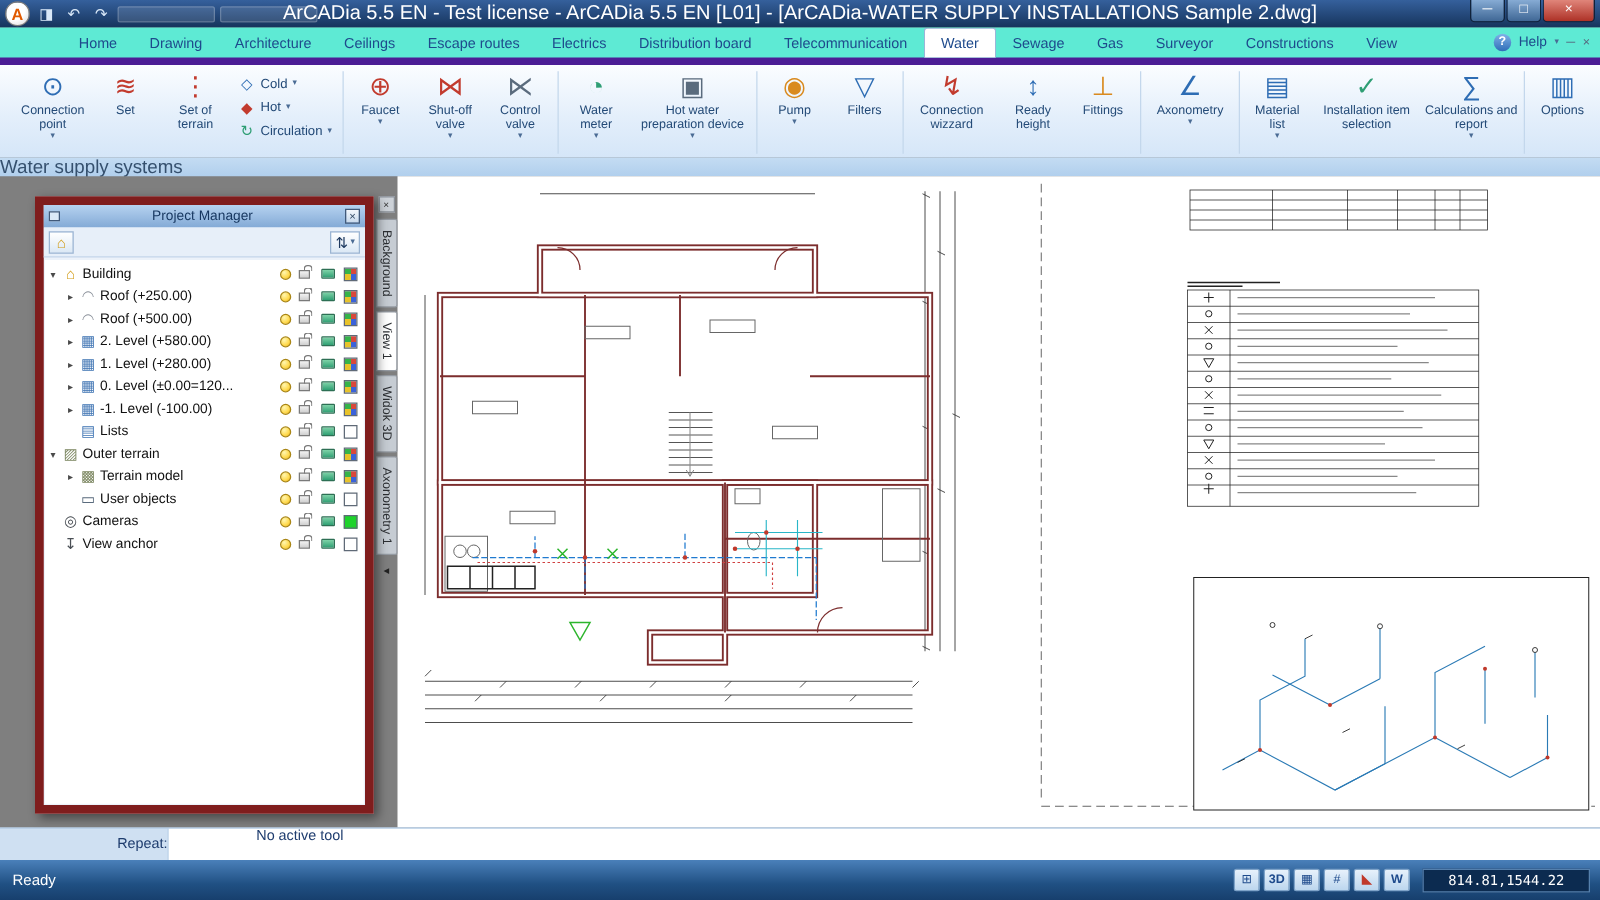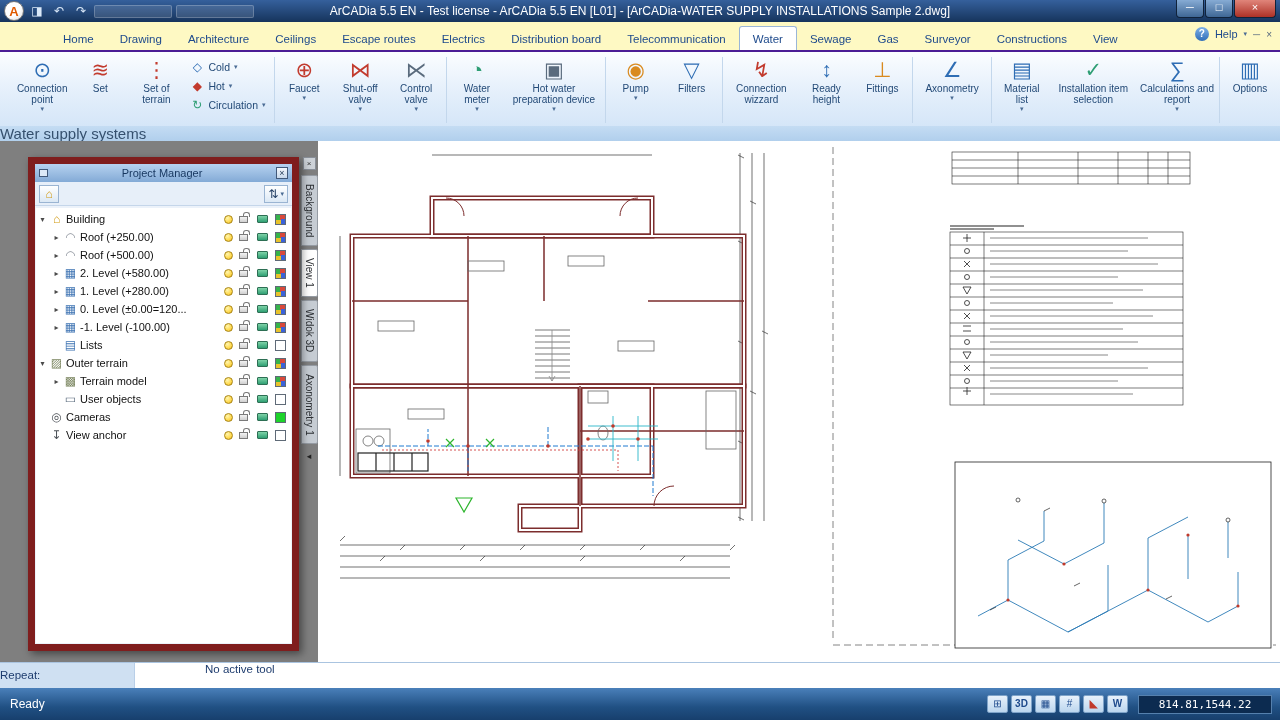--- a/index.html
+++ b/index.html
@@ -5,27 +5,27 @@
   *{box-sizing:border-box;margin:0;padding:0}
   html,body{width:1280px;height:720px;overflow:hidden}
   body{font-family:"Liberation Sans",sans-serif;font-size:11px;color:#1f3b61;background:#7f7f7f;position:relative}
 
   
   #titlebar{position:absolute;top:0;left:0;right:0;height:22px;background:linear-gradient(#35609c,#16345c);color:#fff}
   #qa{position:absolute;left:4px;top:0;height:22px;display:flex;align-items:center;gap:4px;z-index:2}
   .logo{width:20px;height:20px;border-radius:50%;background:radial-gradient(circle at 35% 30%,#fff 50%,#d8d8d8);color:#e05a00;font-weight:bold;text-align:center;line-height:20px;font-size:13px;border:1px solid #7a7a7a}
   .qab{width:18px;height:16px;text-align:center;line-height:16px;color:#d9e8f8;font-size:12px}
   .chip{width:78px;height:13px;background:rgba(255,255,255,.12);border:1px solid rgba(255,255,255,.22);border-radius:2px}
-  #title-text{position:absolute;left:0;right:0;top:0;height:22px;line-height:22px;text-align:center;font-size:12px;white-space:nowrap}
+  #title-text{position:absolute;left:0;right:0;top:0;height:22px;line-height:22px;text-align:center;font-size:16px;white-space:nowrap}
   #winbtns{position:absolute;right:4px;top:0;display:flex;z-index:2}
   .wb{width:28px;height:18px;border:1px solid #10223a;border-top:none;border-radius:0 0 4px 4px;background:linear-gradient(#86abd4,#3f6795);color:#fff;text-align:center;line-height:15px;font-size:11px;margin-left:1px}
   .wb.close{background:linear-gradient(#e0857a,#ad3126);width:42px}
 
   
-  #tabrow{position:absolute;top:22px;left:0;right:0;height:30px;background:#fef9c3;border-bottom:2px solid #4c1d95;display:flex;align-items:flex-end;padding-left:50px}
+  #tabrow{position:absolute;top:22px;left:0;right:0;height:30px;background:#5eead4;border-bottom:6px solid #4c1d95;display:flex;align-items:flex-end;padding-left:50px}
   .rtab{padding:6px 13px 5px;color:#1e4a8c;font-size:11.5px;white-space:nowrap}
   .rtab.active{background:#fff;border:1px solid #9ab6d8;border-bottom:none;border-radius:3px 3px 0 0}
   #tabrow-right{position:absolute;right:8px;top:5px;display:flex;align-items:center;gap:6px;color:#1e4a8c}
   .hicon{width:14px;height:14px;border-radius:50%;background:linear-gradient(#7fb2e8,#2f6db8);color:#fff;font-size:10px;text-align:center;line-height:14px;font-weight:bold}
   .mini{color:#55687e;font-size:10px}
 
   
   #ribbon{position:absolute;top:52px;left:0;right:0;height:74px;background:linear-gradient(#fbfdff,#e4effb 55%,#d5e6f8);display:flex;align-items:stretch;padding:3px 2px 1px 12px}
   .rb{display:flex;flex-direction:column;align-items:center;min-width:56px;max-width:98px;padding:2px 3px;text-align:center}
   .rb .ic{font-size:21px;line-height:26px;height:26px}
@@ -73,21 +73,21 @@
 
   
   #vtabs{position:absolute;left:300px;top:16px;width:18px;display:flex;flex-direction:column;align-items:center}
   .vclose{width:13px;height:13px;font-size:8px;line-height:12px;text-align:center;color:#333;border:1px solid #8a9099;background:#cdd2d8;margin-bottom:5px}
   .vtab{writing-mode:vertical-rl;padding:8px 2px;background:#c6ccd3;border:1px solid #959ba3;color:#2c2f33;font-size:10px;margin-bottom:3px;border-radius:0 2px 2px 0;white-space:nowrap}
   .vtab.active{background:#fff}
   .varrow{color:#222;font-size:9px;margin-top:4px}
 
   
   #cmdbar{position:absolute;left:0;right:0;bottom:32px;height:26px;background:#d5e5f6;border-top:1px solid #aac4e0;display:flex;align-items:center}
-  #repeat-cell{width:135px;text-align:left;color:#1e3c6e;font-size:11.5px;border-right:1px solid #b9cfe8;height:100%;line-height:25px;background:#cfe0f2}
+  #repeat-cell{width:135px;text-align:right;color:#1e3c6e;font-size:11.5px;border-right:1px solid #b9cfe8;height:100%;line-height:25px;background:#cfe0f2}
   #cmd-input{flex:1;height:100%;background:#fff;display:flex;padding-left:70px;color:#1e3c6e;font-size:11.5px}
   #statusbar{position:absolute;left:0;right:0;bottom:0;height:32px;background:linear-gradient(#4a80ba,#205083 60%,#173f6d);display:flex;align-items:center;color:#fff;padding:0 10px;border-top:1px solid #0f2razz44}
   #ready{font-size:12px}
   #sb-icons{position:absolute;right:152px;display:flex;gap:3px}
   .sbi{width:21px;height:18px;background:linear-gradient(#e7f1fb,#bcd6ee);border:1px solid #7ea3c9;border-radius:2px;color:#1e4a8c;font-size:10px;text-align:center;line-height:16px}
   .sbi.red{color:#c0392b;font-weight:bold}
   .sbi.bold{font-weight:bold}
   #coords{position:absolute;right:8px;width:134px;height:19px;background:#0c2b50;border:1px solid #5580ad;color:#fff;font-family:"DejaVu Sans Mono",monospace;font-size:11px;line-height:17px;text-align:center}
 </style>
 </head>

